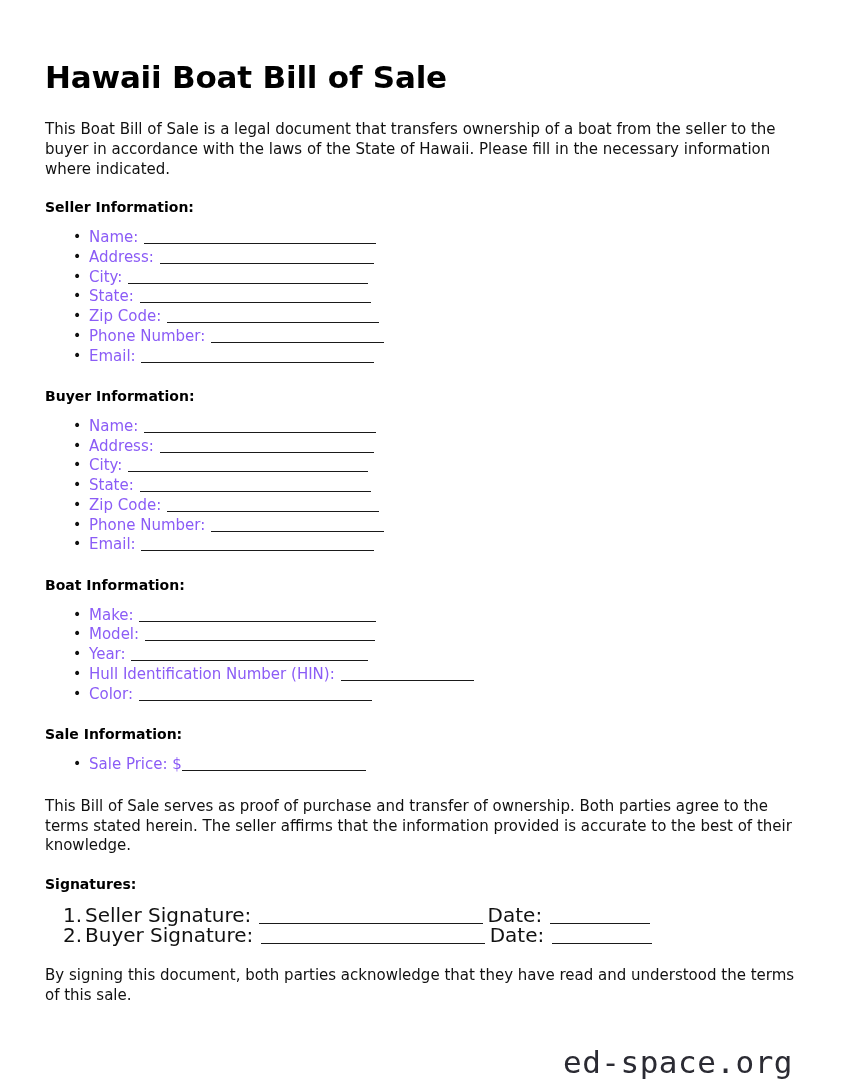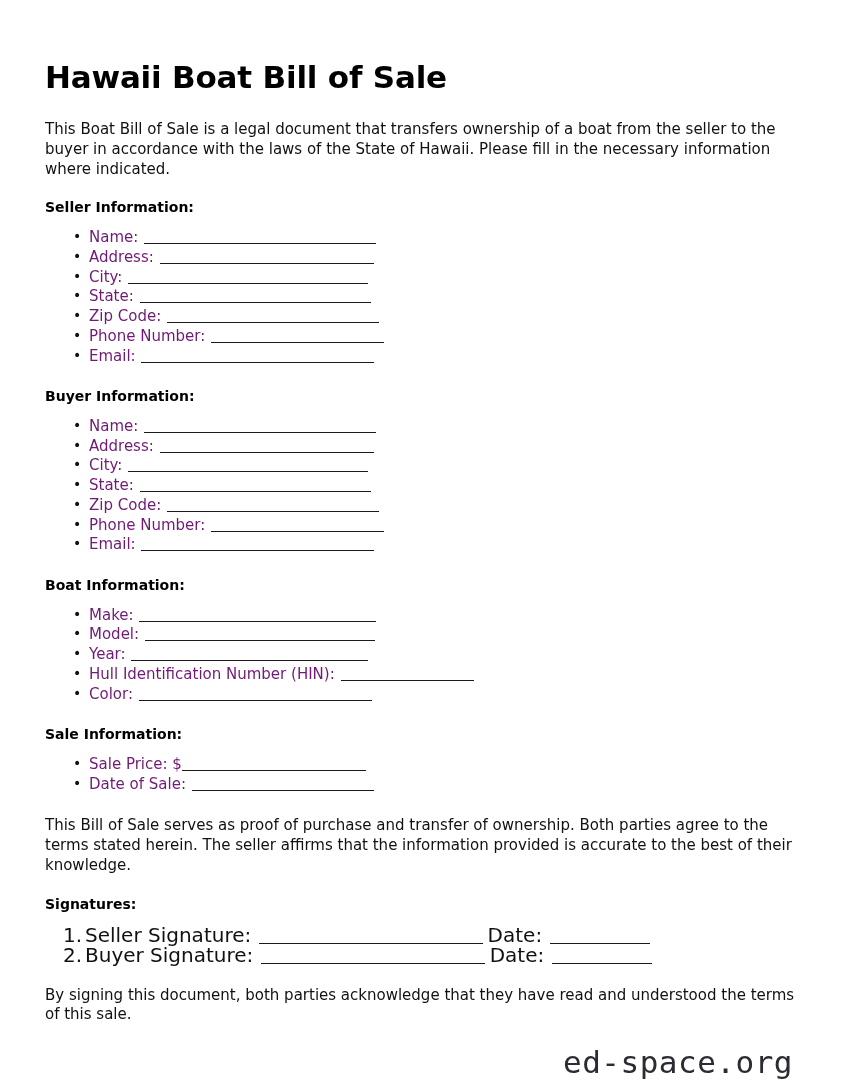--- a/index.html
+++ b/index.html
@@ -60,21 +60,21 @@
 
   ul.field-list {
     list-style: none;
     margin: 0 0 22px 0;
     padding: 0 0 0 28px;
   }
   ul.field-list li {
     position: relative;
     font-size: 15px;
     line-height: 19.7px;
-    color: #701a75;
+    color: #8b5cf6;
     white-space: nowrap;
     padding-left: 16px;
   }
   ul.field-list li::before {
     content: "\2022";
     position: absolute;
     left: 0;
     top: -1px;
     font-size: 14px;
     color: #111;
@@ -161,21 +161,20 @@
         <li><span>Make:</span> <span class="blank" style="width: 237px;"></span></li>
         <li><span>Model:</span> <span class="blank" style="width: 230px;"></span></li>
         <li><span>Year:</span> <span class="blank" style="width: 237px;"></span></li>
         <li><span>Hull Identification Number (HIN):</span> <span class="blank" style="width: 133px;"></span></li>
         <li><span>Color:</span> <span class="blank" style="width: 233px;"></span></li>
       </ul>
 
     <h2 class="section-heading">Sale Information:</h2>
     <ul class="field-list" id="sale-list">
         <li><span>Sale Price: $</span><span class="blank tight" style="width: 184px;"></span></li>
-        <li><span>Date of Sale:</span> <span class="blank" style="width: 182px;"></span></li>
       </ul>
 
     <p class="para">This Bill of Sale serves as proof of purchase and transfer of ownership. Both parties agree to the terms stated herein. The seller affirms that the information provided is accurate to the best of their knowledge.</p>
 
     <h2 class="section-heading">Signatures:</h2>
     <ol class="sig-list" id="sig-list">
         <li><span>Seller Signature:</span> <span class="blank" style="width: 224px;"></span><span class="date-label">Date:</span> <span class="blank" style="width: 100px;"></span></li>
         <li><span>Buyer Signature:</span> <span class="blank" style="width: 224px;"></span><span class="date-label">Date:</span> <span class="blank" style="width: 100px;"></span></li>
       </ol>
 

